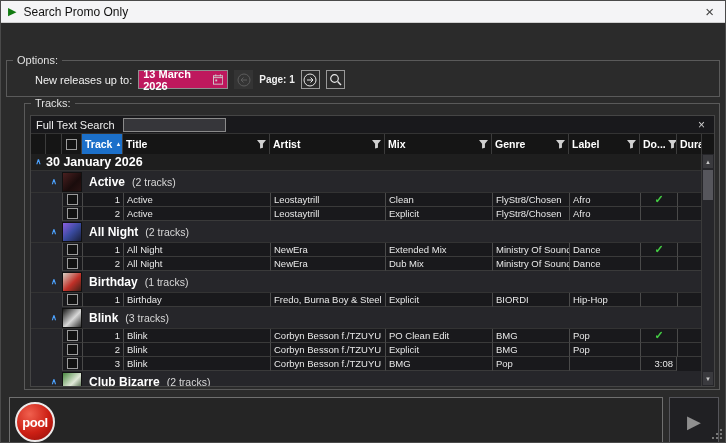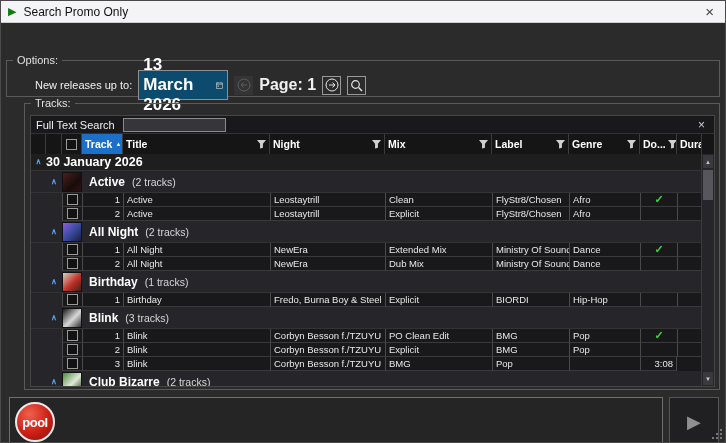--- a/index.html
+++ b/index.html
@@ -16,24 +16,24 @@
   .close-btn { margin-left:auto; background:none; border:none; color:#444; font-size:15px; line-height:1; cursor:default; padding:0 4px; font-family:inherit;}
   
   .body { position:absolute; top:22px; left:0; right:0; bottom:0;margin-top:32px; }
   .groupbox { position:absolute; border:1px solid #5a5a5a; }
   .gb-label { position:absolute; top:-7px; left:6px; background:#2b2b2b; padding:0 4px; font-size:11px; color:#e0e0e0; }
   .gb-options { top:5px; left:5px; right:5px; height:37px; }
   .gb-tracks  { top:48px; left:23px; right:5px; height:287px; }
   
   .options-row { position:absolute; top:9px; left:8px; right:8px; display:flex; align-items:center; gap:6px; }
   .opt-label { font-size:11px; color:#f0f0f0;padding-left:20px; }
-  .date-field { width:90px; height:30px; background:#0c4a6e; border:1px solid #8f8f8f; display:flex; align-items:center; justify-content:space-between; padding:0 4px; color:#fff; font-size:17px; font-weight:bold; }
+  .date-field { width:90px; height:19px; background:#be185d; border:1px solid #8f8f8f; display:flex; align-items:center; justify-content:space-between; padding:0 4px; color:#fff; font-size:11px; font-weight:bold; }
   .tool-btn { width:19px; height:19px; background:#2b2b2b; border:1px solid #999; color:#e8e8e8; display:flex; align-items:center; justify-content:center; padding:0; }
   .tool-btn.disabled { background:#343434; border-color:#343434; color:#5c5c5c; }
-  .page-label { font-size:16px; color:#f0f0f0; font-weight:bold; }
+  .page-label { font-size:10px; color:#f0f0f0; font-weight:bold; }
   
   .table-wrap { position:absolute; left:5px; right:4px; top:11px; bottom:2px; border:1px solid #454545; background:#222226; display:flex; flex-direction:column; }
   .search-strip { height:18px; background:#19191c; border-bottom:1px solid #333; display:flex; align-items:center; gap:8px; padding:0 5px; }
   .fts-label { font-size:11px; color:#f0f0f0; white-space:nowrap; }
   .fts-input { width:103px; height:14px; background:#36363a; border:1px solid #8a8a8a; color:#fff; font-size:10px; padding:0 3px; font-family:inherit; }
   .clear-x { margin-left:auto; color:#cfcfcf; font-size:12px; line-height:1; padding:0 4px; cursor:default; }
   .grid-area { flex:1; display:flex; overflow:hidden; --cols:15px 16px 20px 41px 147px 115px 107px 77px 71px 37px 48px; }
   .table-main { flex:1; display:flex; flex-direction:column; overflow:hidden; }
   .header-row { display:grid; grid-template-columns:var(--cols); height:20px; background:#151515; flex:none; }
   .hcell { display:flex; align-items:center; justify-content:space-between; padding:0 3px; border-right:1px solid #3c3c3c; color:#fff; font-size:10.5px; font-weight:bold; overflow:hidden; white-space:nowrap; }
@@ -144,39 +144,39 @@
                 <span>Track</span>
                 <span class="sort-glyph">▲</span>
               </div>
               <div class="hcell">
                 <span>Title</span>
                 <svg class="funnel" width="9" height="9" viewBox="0 0 10 10">
                     <path d="M0 0 h10 l-3.4 4.3 v4.2 l-3.2 1 v-5.2 Z" fill="#d0d0d0"></path>
                   </svg>
               </div>
               <div class="hcell">
-                <span>Night</span>
+                <span>Artist</span>
                 <svg class="funnel" width="9" height="9" viewBox="0 0 10 10">
                     <path d="M0 0 h10 l-3.4 4.3 v4.2 l-3.2 1 v-5.2 Z" fill="#d0d0d0"></path>
                   </svg>
               </div>
               <div class="hcell">
                 <span>Mix</span>
                 <svg class="funnel" width="9" height="9" viewBox="0 0 10 10">
                     <path d="M0 0 h10 l-3.4 4.3 v4.2 l-3.2 1 v-5.2 Z" fill="#d0d0d0"></path>
                   </svg>
               </div>
               <div class="hcell">
+                <span>Genre</span>
+                <svg class="funnel" width="9" height="9" viewBox="0 0 10 10">
+                    <path d="M0 0 h10 l-3.4 4.3 v4.2 l-3.2 1 v-5.2 Z" fill="#d0d0d0"></path>
+                  </svg>
+              </div>
+              <div class="hcell">
                 <span>Label</span>
-                <svg class="funnel" width="9" height="9" viewBox="0 0 10 10">
-                    <path d="M0 0 h10 l-3.4 4.3 v4.2 l-3.2 1 v-5.2 Z" fill="#d0d0d0"></path>
-                  </svg>
-              </div>
-              <div class="hcell">
-                <span>Genre</span>
                 <svg class="funnel" width="9" height="9" viewBox="0 0 10 10">
                     <path d="M0 0 h10 l-3.4 4.3 v4.2 l-3.2 1 v-5.2 Z" fill="#d0d0d0"></path>
                   </svg>
               </div>
               <div class="hcell">
                 <span>Do...</span>
                 <svg class="funnel" width="9" height="9" viewBox="0 0 10 10">
                     <path d="M0 0 h10 l-3.4 4.3 v4.2 l-3.2 1 v-5.2 Z" fill="#d0d0d0"></path>
                   </svg>
               </div>

